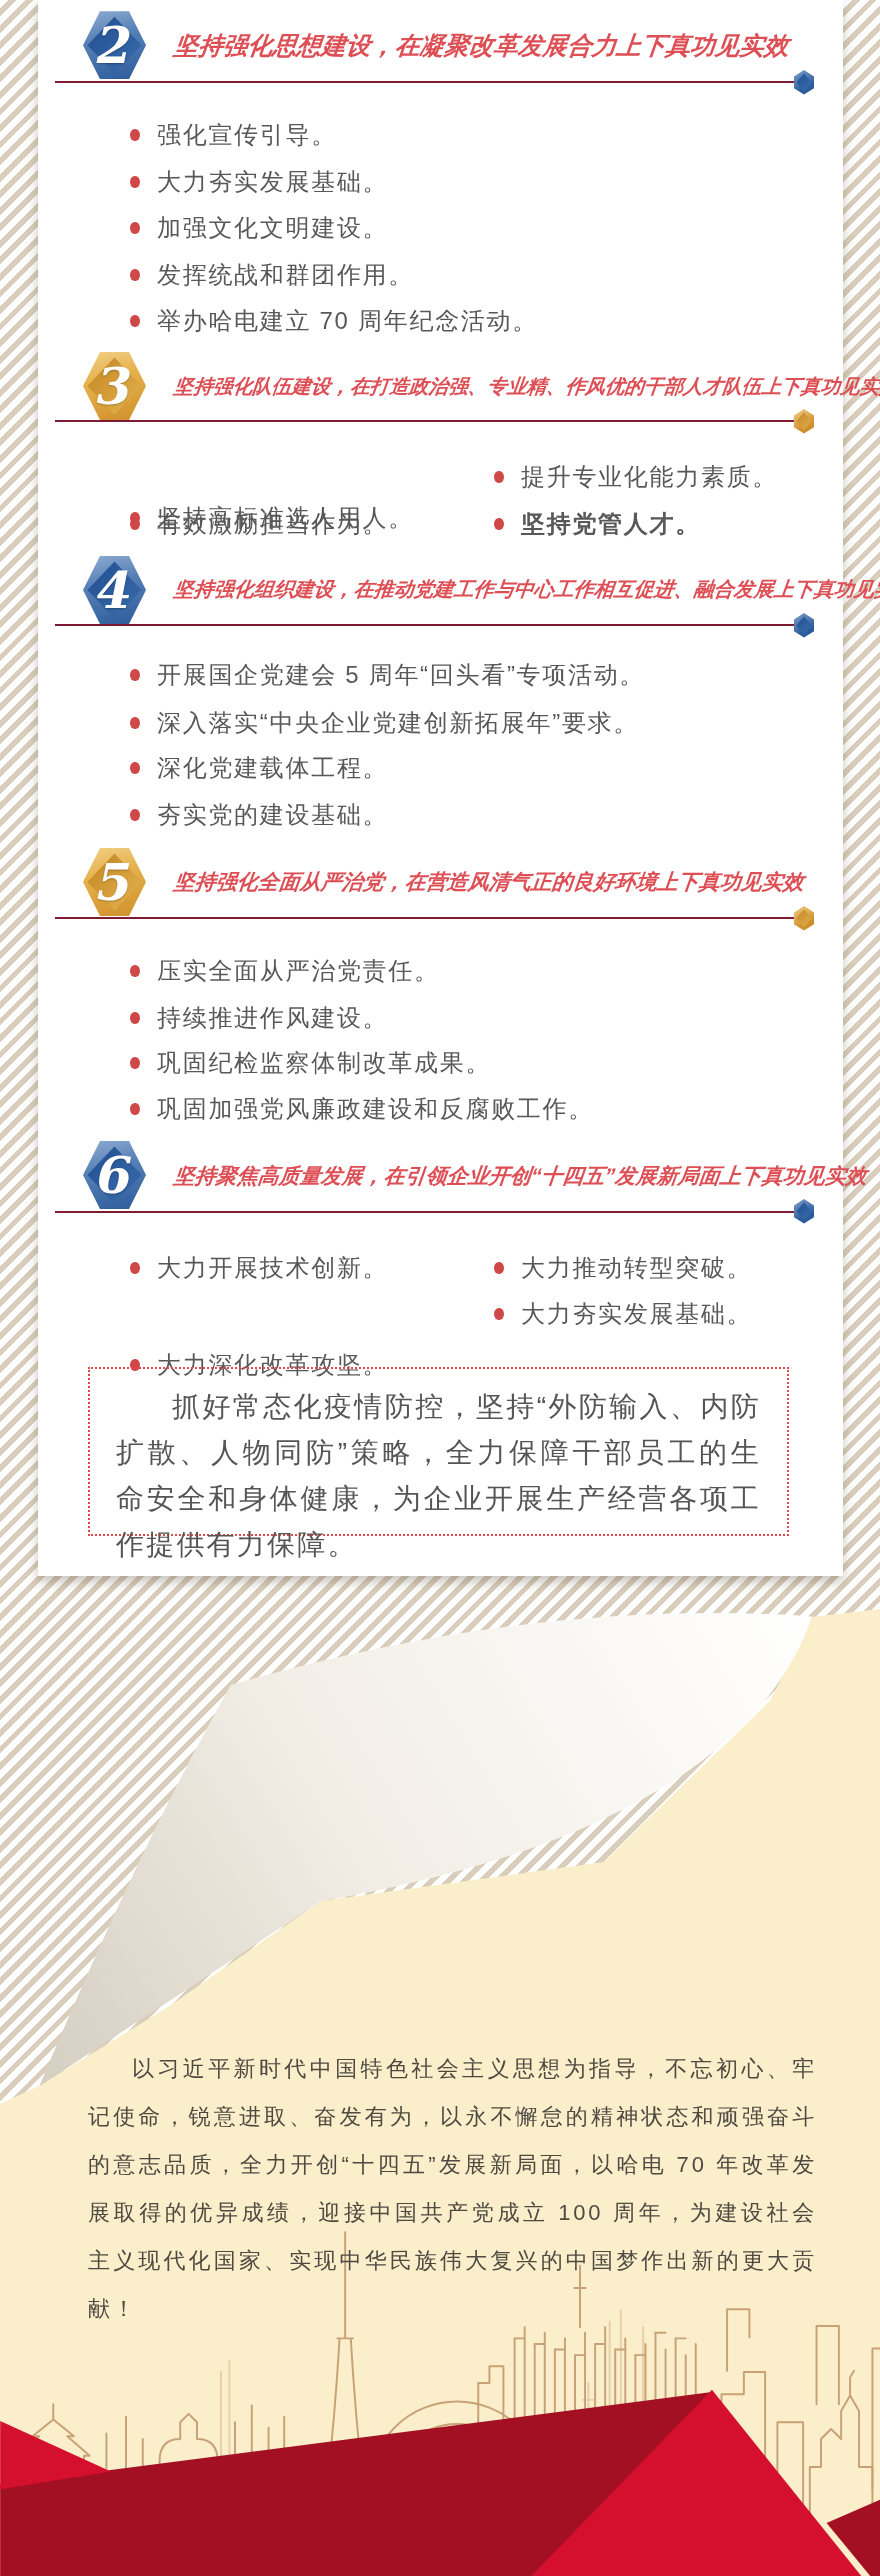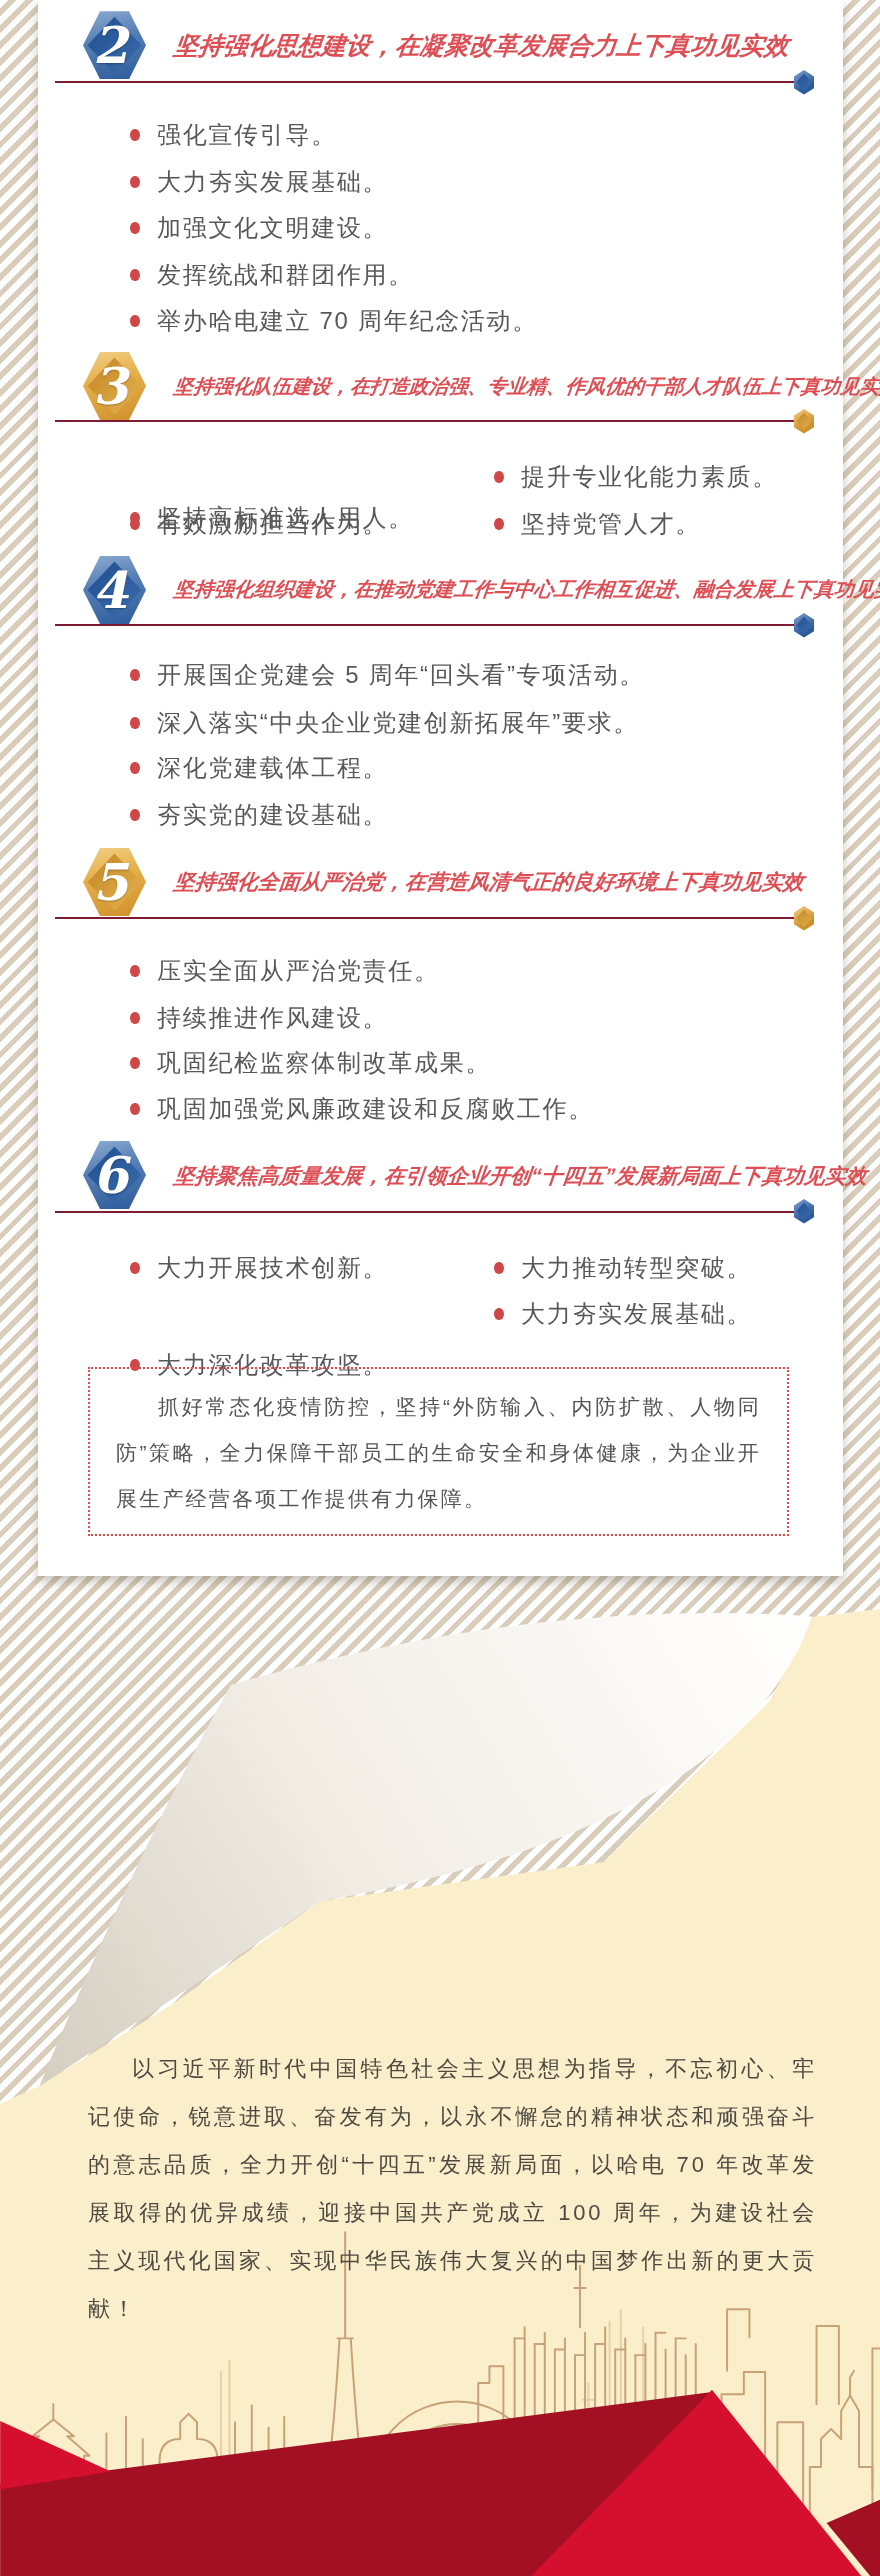--- a/index.html
+++ b/index.html
@@ -30,21 +30,21 @@
   .endcap.blue{background:linear-gradient(150deg,#7da0ca 0%,#2c5b9b 70%);}
   .endcap.gold{background:linear-gradient(150deg,#f0cd85 0%,#cf8f2b 70%);}
   .endcap .gem-core{clip-path:polygon(50% 14%,88% 50%,50% 86%,12% 50%);}
   .endcap.blue .gem-core{background:linear-gradient(135deg,#1d4c8f,#3f72b0);}
   .endcap.gold .gem-core{background:linear-gradient(135deg,#bd7d1d,#e8ba55);}
   .bullet{position:absolute;height:30px;line-height:30px;font-size:24px;letter-spacing:1.7px;color:#585858;white-space:nowrap;}
   .bullet .dot{position:absolute;left:-27px;top:9px;width:9.5px;height:12.3px;border-radius:50%;background:var(--bullet,#cf4747);}
   
   .notice{position:absolute;left:50px;top:1367px;width:701px;height:169px;box-sizing:border-box;
          border:2.8px dotted var(--dotted,#e24a4a);padding:14.5px 26px 0 26px;}
-  .notice p{margin:0;font-size:21px;letter-spacing:2.2px;line-height:46px;color:#555;
+  .notice p{margin:0;font-size:28px;letter-spacing:2.2px;line-height:46px;color:#555;
          text-indent:2em;text-align:justify;}
   
   .closing{position:absolute;left:88px;top:2023px;width:729px;font-size:22px;letter-spacing:2.8px;
          line-height:48px;color:#4e4a42;text-indent:2em;text-align:justify;}
 </style>
 </head>
 <body>
 
 <div class="page">
 
@@ -111,21 +111,21 @@
           <span class="badge-num">3</span>
         </div>
         <div class="sec-title" style="top: 367px; font-size: 19.6px;">坚持强化队伍建设，在打造政治强、专业精、作风优的干部人才队伍上下真功见实效</div>
         <div class="divider" style="top: 420px;"></div>
         <div class="endcap gold" style="top: 409px;">
           <div class="gem-core"></div>
         </div>
         <div class="bullet" style="left: 119px; top: 462px; margin-top: 41px;"><span class="dot"></span><span>坚持高标准选人用人。</span></div>
         <div class="bullet" style="left: 483px; top: 462px;"><span class="dot"></span><span>提升专业化能力素质。</span></div>
         <div class="bullet" style="left: 119px; top: 509px;"><span class="dot"></span><span>有效激励担当作为。</span></div>
-        <div class="bullet" style="left: 483px; top: 509px;"><span class="dot"></span><span>坚持党管人才。</span></div>
+        <div class="bullet" style="left: 483px; top: 509px; font-weight: bold;"><span class="dot"></span><span>坚持党管人才。</span></div>
         <div class="badge blue" style="top: 556px;">
           <div class="gem-core"></div>
           <span class="badge-num">4</span>
         </div>
         <div class="sec-title" style="top: 570px; font-size: 20px;">坚持强化组织建设，在推动党建工作与中心工作相互促进、融合发展上下真功见实效</div>
         <div class="divider" style="top: 624px;"></div>
         <div class="endcap blue" style="top: 613px;">
           <div class="gem-core"></div>
         </div>
         <div class="bullet" style="left: 119px; top: 660px;"><span class="dot"></span><span>开展国企党建会 5 周年“回头看”专项活动。</span></div>

